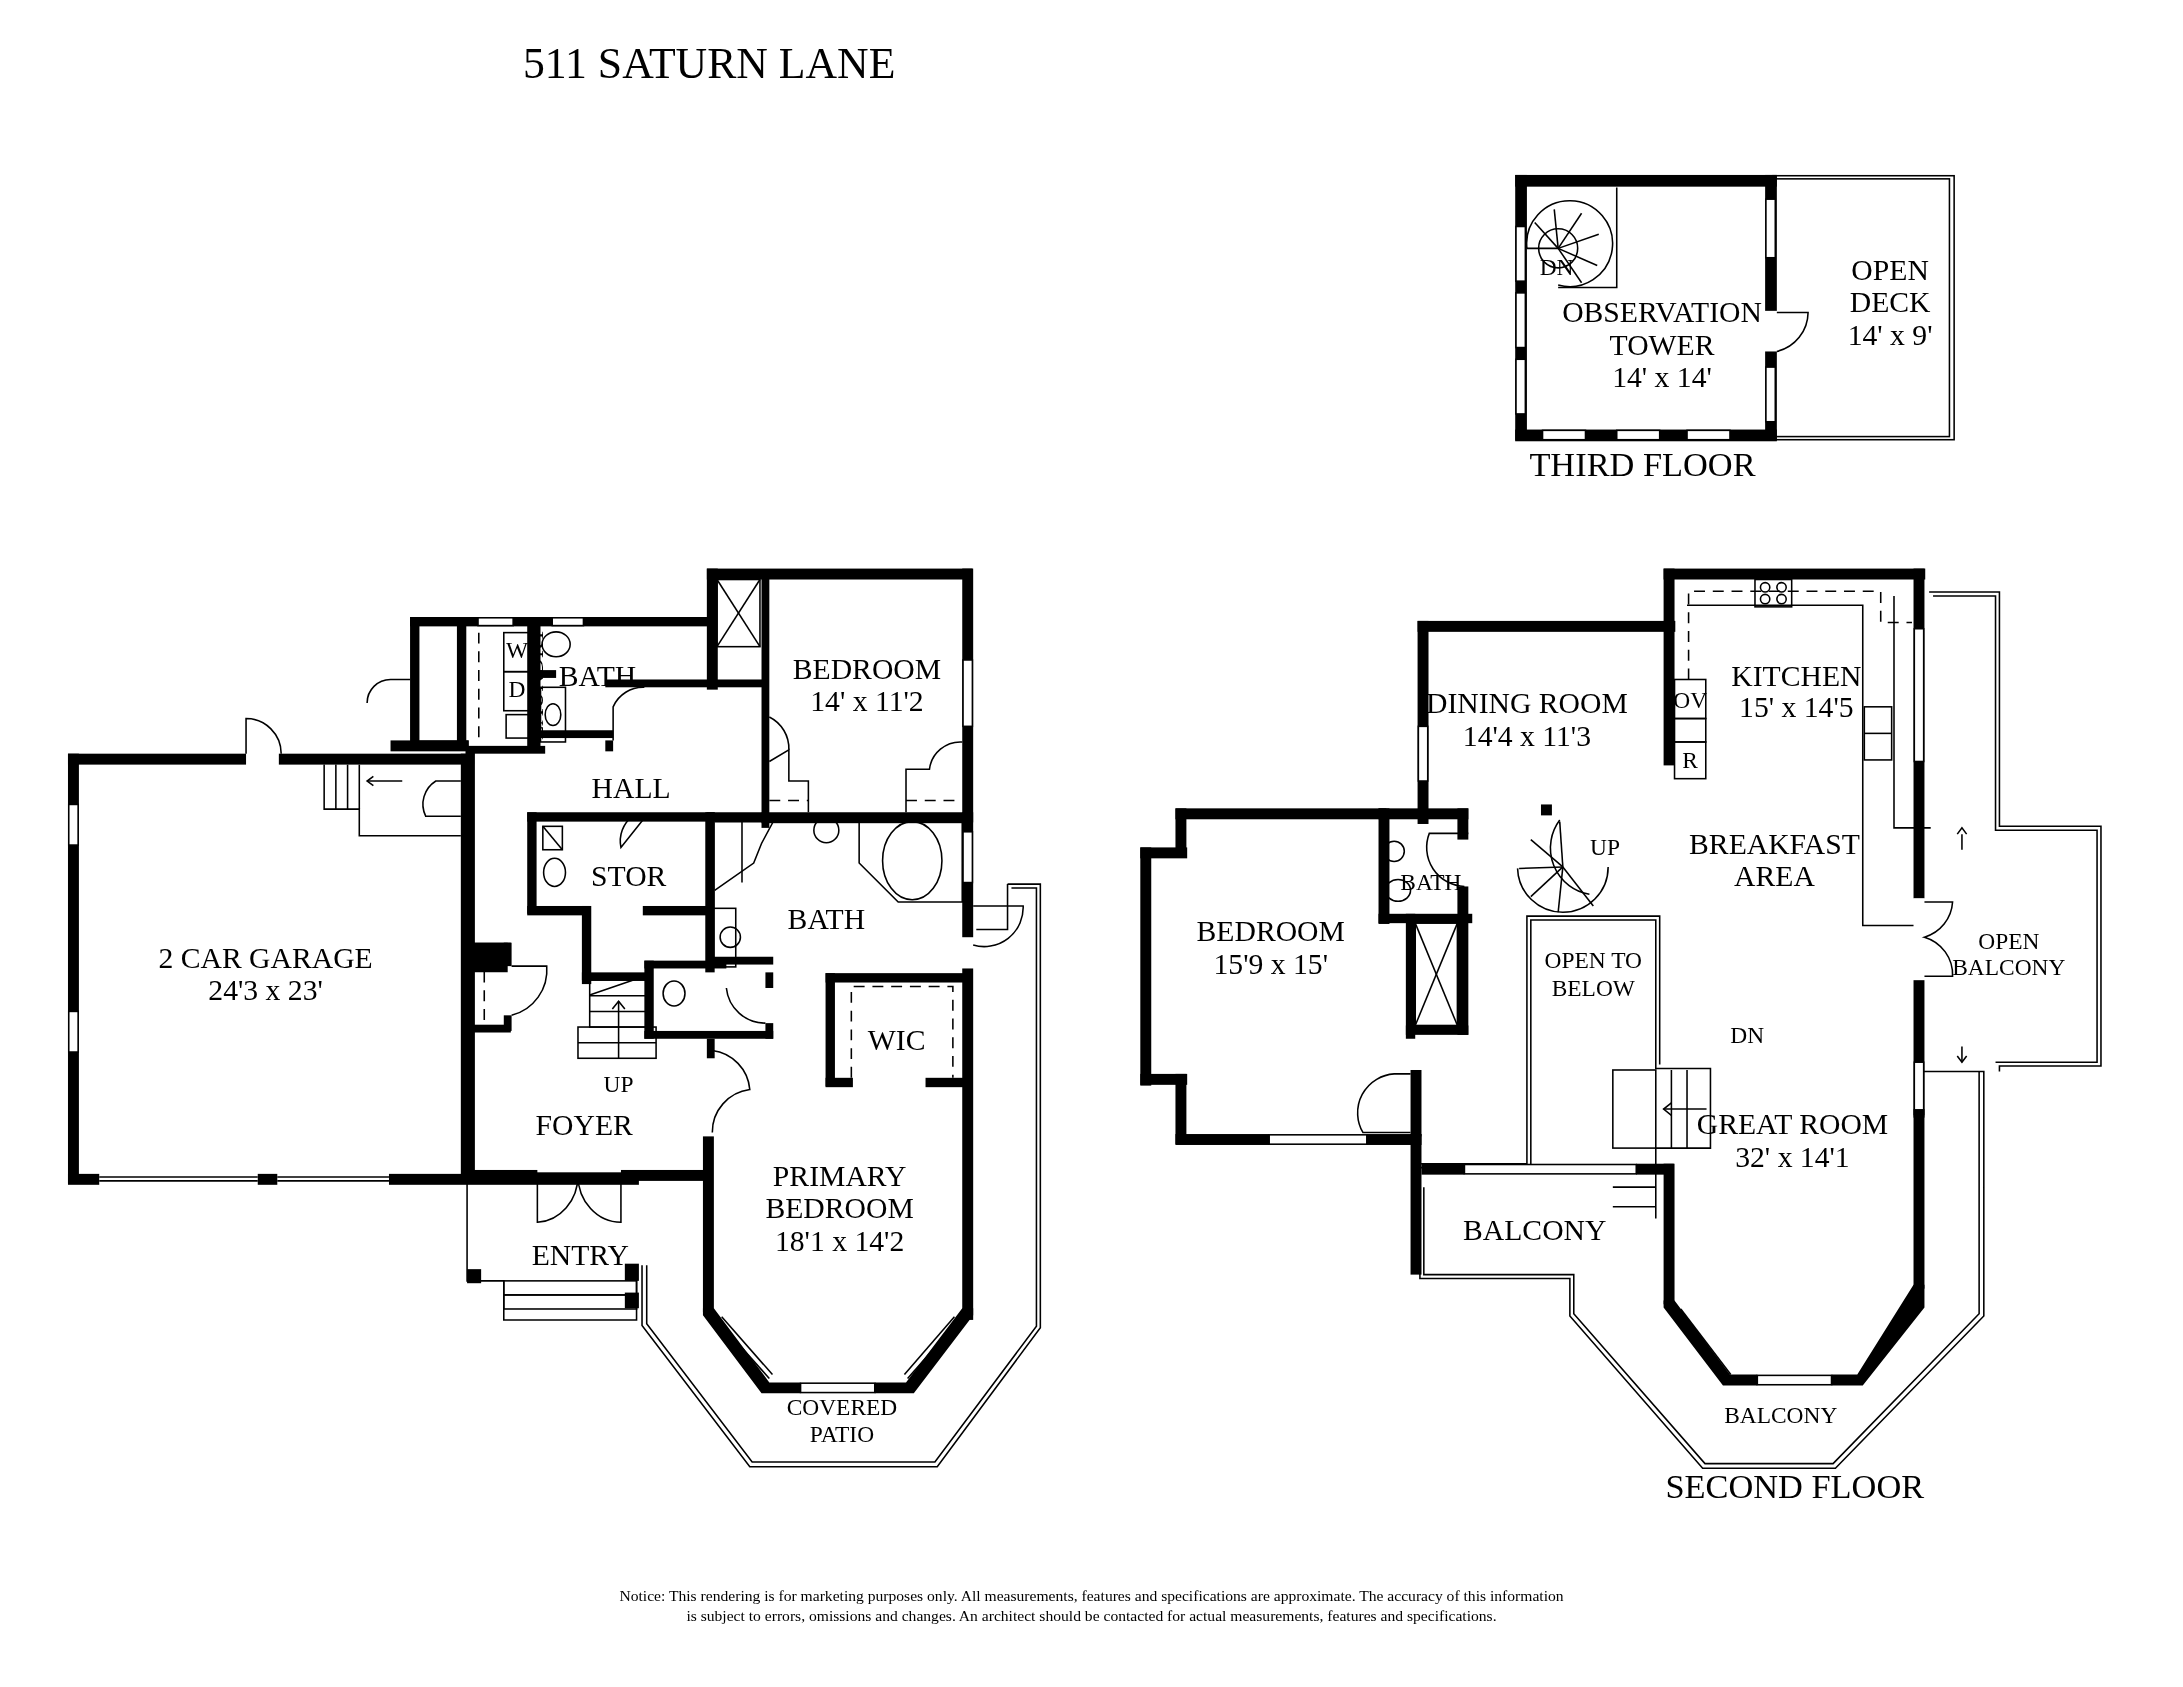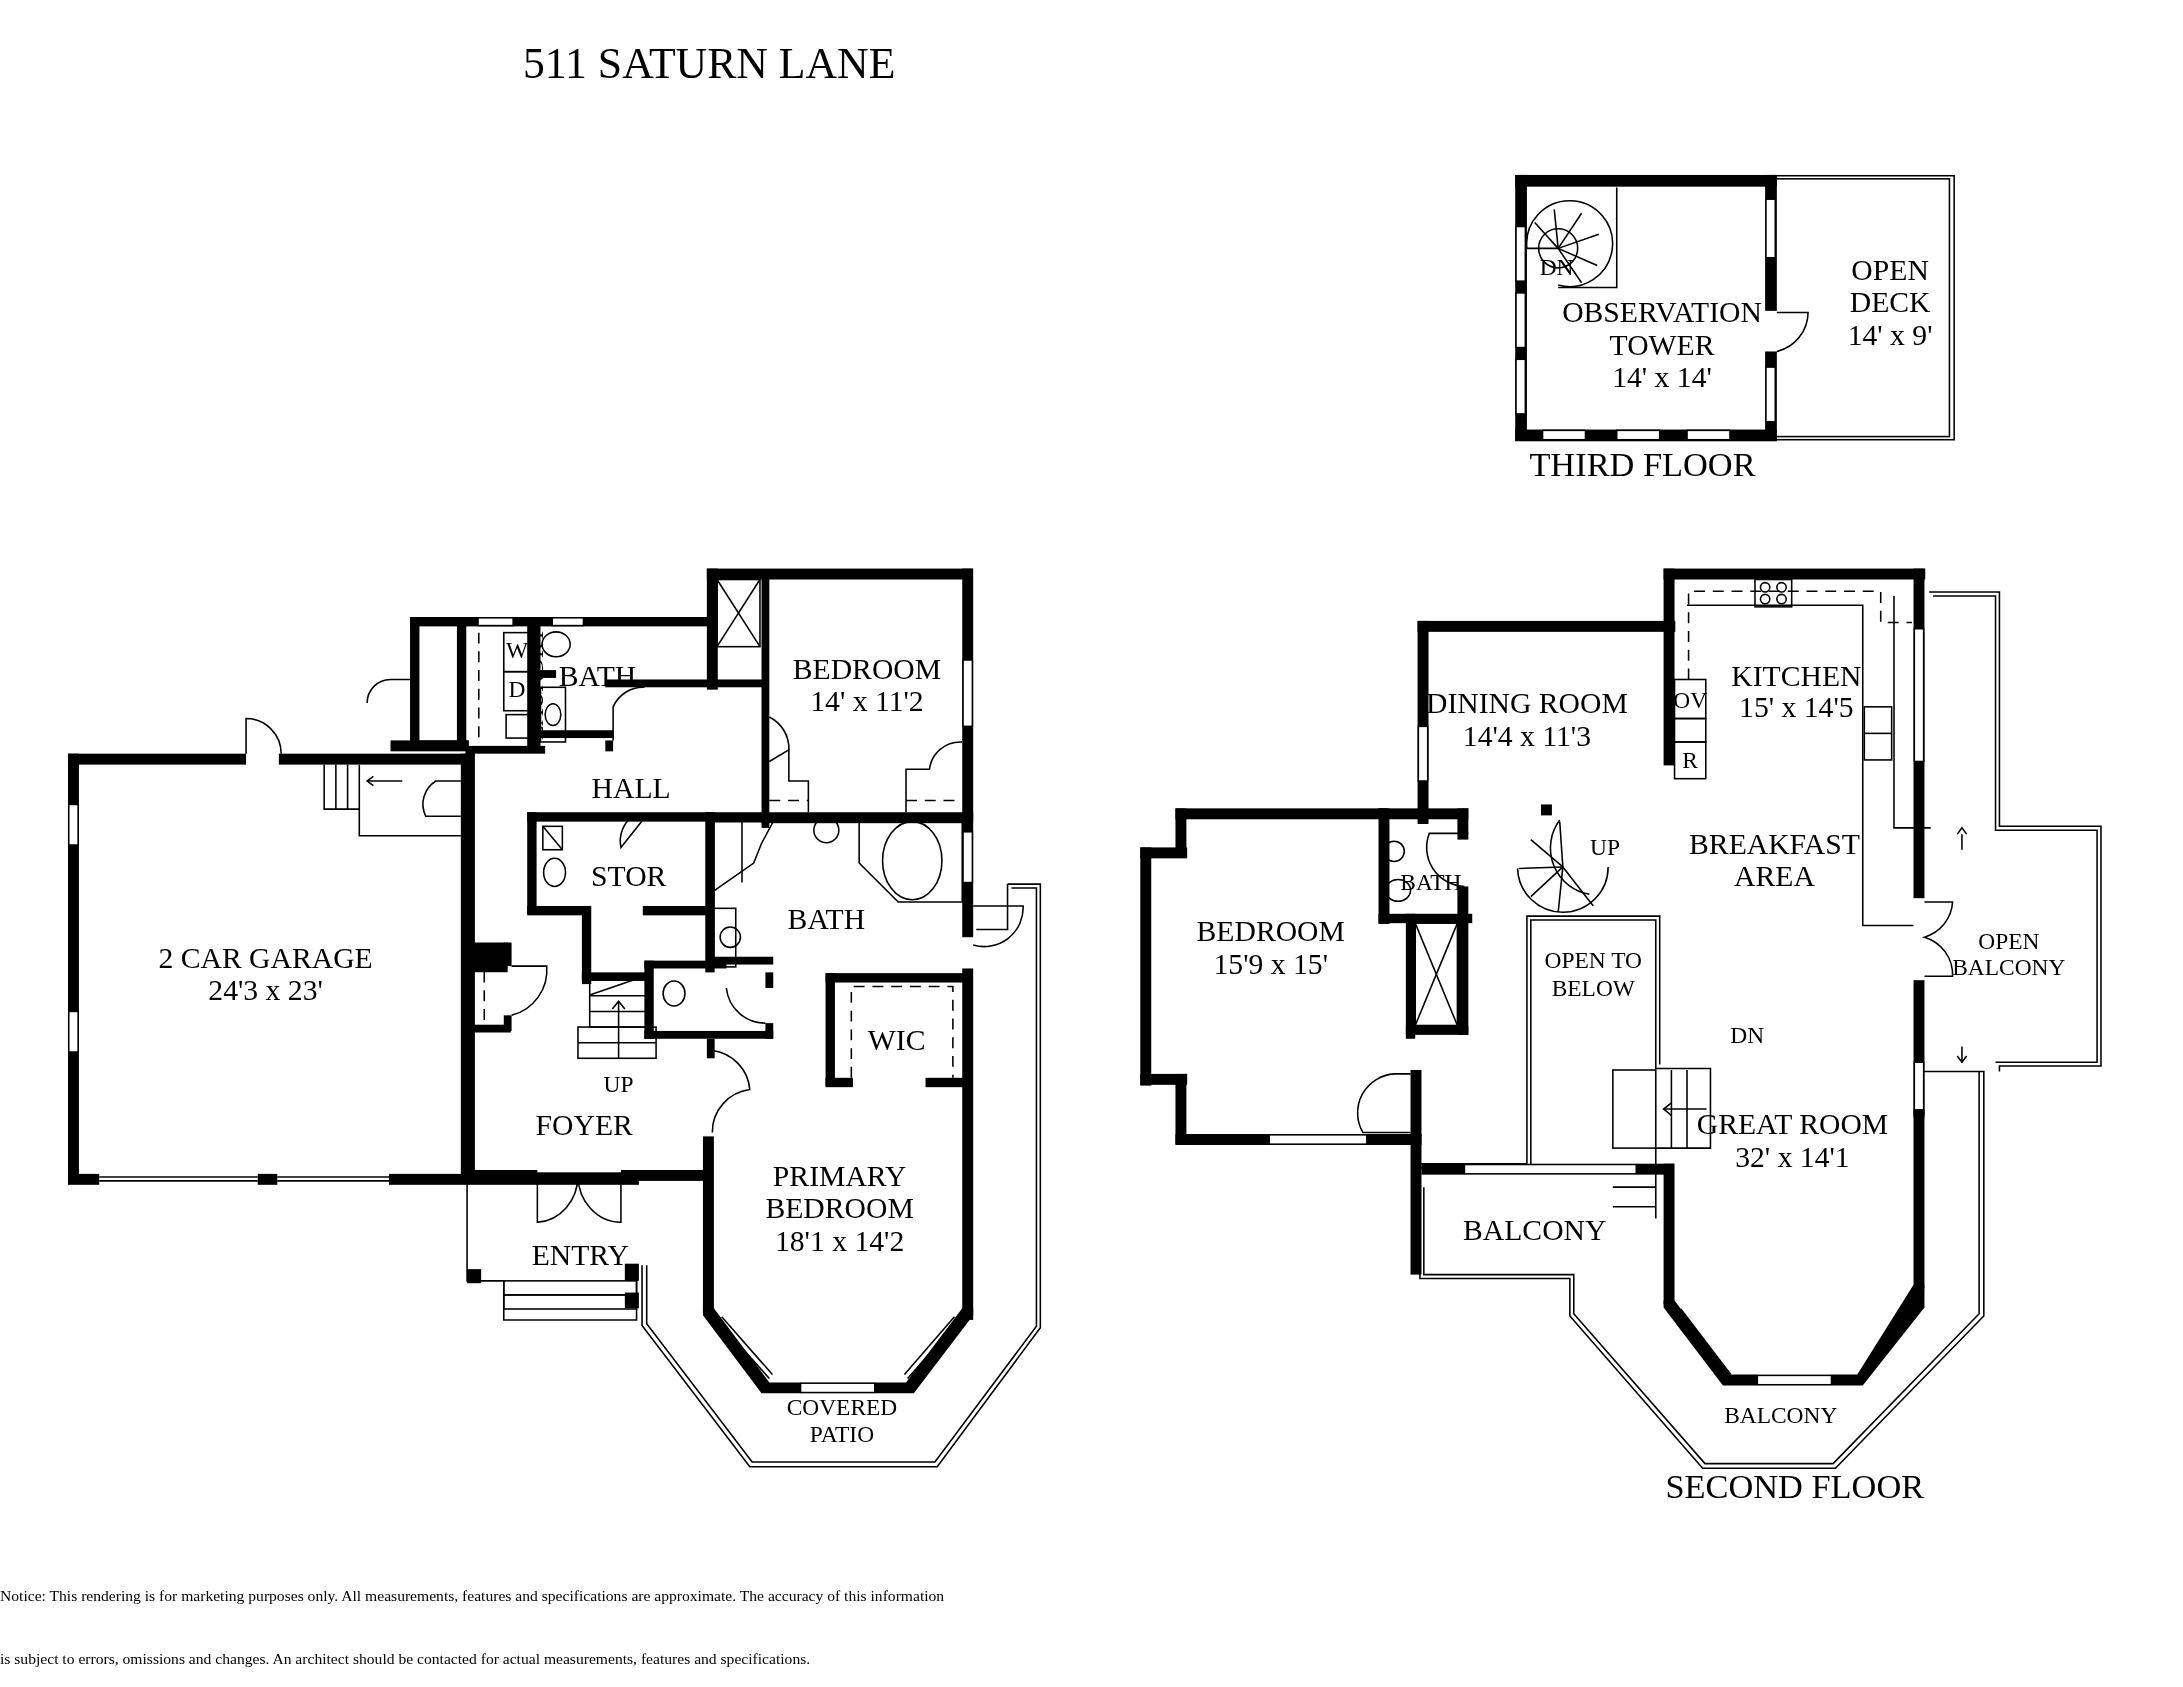--- a/index.html
+++ b/index.html
@@ -8,21 +8,21 @@
   .wall{fill:#000;}
   .thin{fill:none;stroke:#000;stroke-width:2;}
   .rail{fill:none;stroke:#000;stroke-width:2;}
   .dash{fill:none;stroke:#000;stroke-width:2;stroke-dasharray:14 10;}
   .win{fill:#fff;stroke:#000;stroke-width:2;}
   .lbl{font-family:"Liberation Serif","DejaVu Serif",serif;fill:#000;text-anchor:middle;}
   .room{font-size:38px;}
   .room-sm{font-size:30px;}
   .floor{font-size:44px;}
   .title{font-size:56px;}
-  .notice{position:absolute;left:0;width:2183px;text-align:left;font-size:15.6px;line-height:20.3px;font-family:"Liberation Serif",serif;}
+  .notice{position:absolute;left:0;width:2183px;text-align:center;font-size:15.6px;line-height:20.3px;font-family:"Liberation Serif",serif;}
 </style>
 </head>
 <body>
 
 <svg id="plan" viewBox="0 0 2795 2160" xmlns="http://www.w3.org/2000/svg">
 
   <text class="lbl title" x="908" y="100">511 SATURN LANE</text>
 
   <g>
 
@@ -441,14 +441,14 @@
     </g>
     <text class="lbl room" x="2295" y="1452">GREAT ROOM</text>
     <text class="lbl room" x="2295" y="1494">32' x 14'1</text>
     <text class="lbl room" x="1965" y="1588">BALCONY</text>
     <text class="lbl room-sm" x="2280" y="1822">BALCONY</text>
     <text class="lbl floor" x="2298" y="1918">SECOND FLOOR</text>
   </g>
 </svg>
 
 <div class="notice" style="top:1586px;">Notice: This rendering is for marketing purposes only. All measurements, features and specifications are approximate. The accuracy of this information</div>
-<div class="notice" style="top:1606px;margin-top:43px;">is subject to errors, omissions and changes. An architect should be contacted for actual measurements, features and specifications.</div>
+<div class="notice" style="top:1606px;">is subject to errors, omissions and changes. An architect should be contacted for actual measurements, features and specifications.</div>
 
 
 </body></html>

